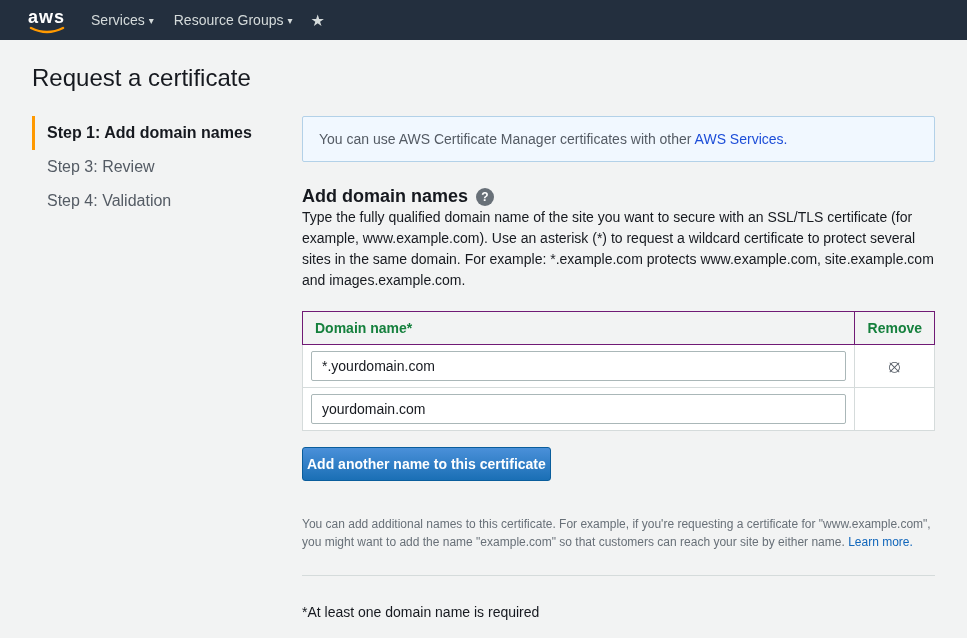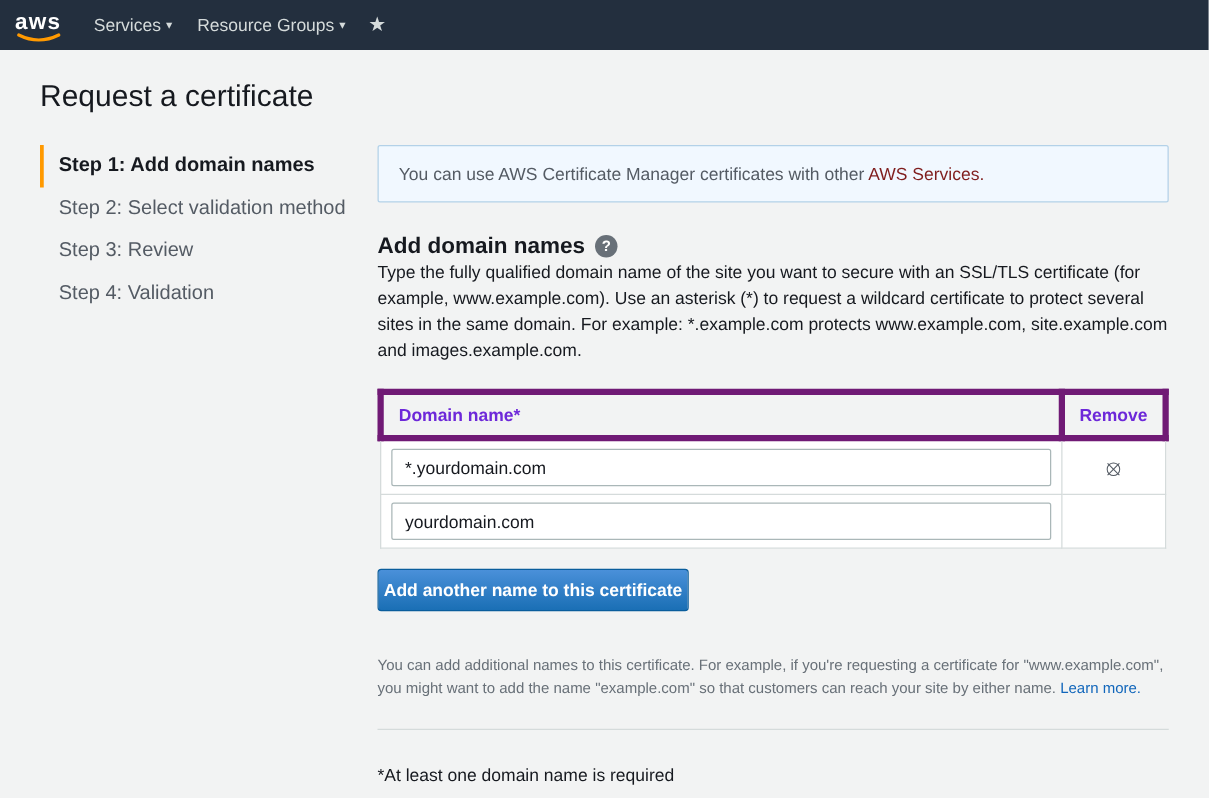--- a/index.html
+++ b/index.html
@@ -4,21 +4,21 @@
   <style>
     * { box-sizing: border-box; margin: 0; padding: 0; }
     body { font-family: "Amazon Ember", Arial, sans-serif; font-size: 14px; color: #16191f; background: #f2f3f3; }
 
     
     .top-nav {
       background: #232f3e;
       height: 40px;
       display: flex;
       align-items: center;
-      padding: 0 12px;
+      padding: 0 28px;
       gap: 0;
     }
     .aws-logo {
       display: flex;
       align-items: center;
       margin-right: 16px;
     }
     .aws-logo-text {
       color: white;
       font-weight: bold;
@@ -96,21 +96,21 @@
     
     .info-banner {
       background: #f1f8ff;
       border: 1px solid #b3d1e8;
       border-radius: 2px;
       padding: 14px 16px;
       margin-bottom: 24px;
       font-size: 14px;
       color: #545b64;
     }
-    .info-banner a { color: #7f1d1d; text-decoration: none; }
+    .info-banner a { color: #1d4ed8; text-decoration: none; }
 
     
     .section-header {
       display: flex;
       align-items: center;
       gap: 8px;
       margin-bottom: 0;
     }
     .section-title {
       font-size: 18px;
@@ -140,26 +140,26 @@
     }
 
     
     .domain-table {
       width: 100%;
       border-collapse: collapse;
       margin-bottom: 16px;
     }
     .domain-table th {
       background: #f2f3f3;
-      border: 5px solid #701a75;
+      border: 1px solid #701a75;
       padding: 8px 12px;
       font-weight: 600;
       font-size: 14px;
       text-align: left;
-      color: #6d28d9;
+      color: #15803d;
     }
     .domain-table th.remove-col {
       text-align: right;
       width: 80px;
     }
     .domain-table td {
       border: 1px solid #d5dbdb;
       padding: 6px 8px;
       background: white;
     }
@@ -273,21 +273,20 @@
   <div class="nav-star">★</div>
 </nav>
 
 <div class="page-content">
   <h1 class="page-title">Request a certificate</h1>
 
   <div class="layout">
 
     <aside class="sidebar">
       <div class="sidebar-step active">Step 1: Add domain names</div>
-      <div class="sidebar-step">Step 2: Select validation method</div>
       <div class="sidebar-step">Step 3: Review</div>
       <div class="sidebar-step">Step 4: Validation</div>
     </aside>
 
     <main class="main-content">
       
       <div class="info-banner">
         <span>You can use AWS Certificate Manager certificates with other </span><a href="#">AWS Services.</a>
       </div>
 

